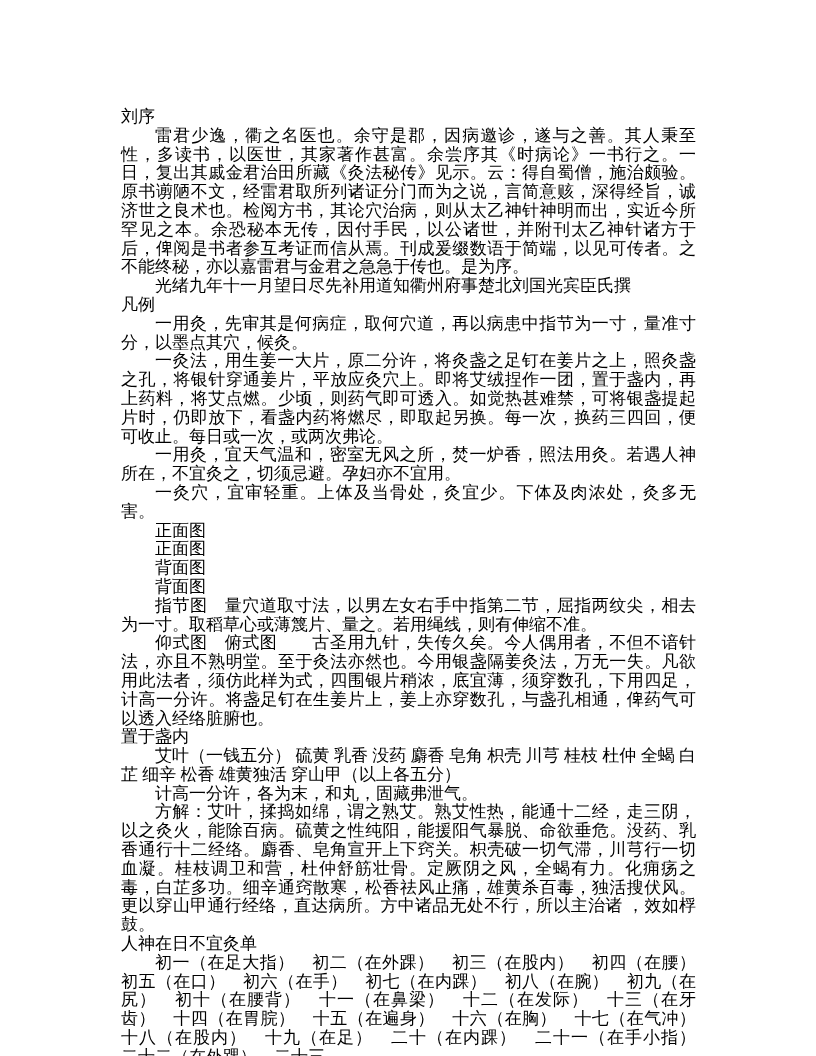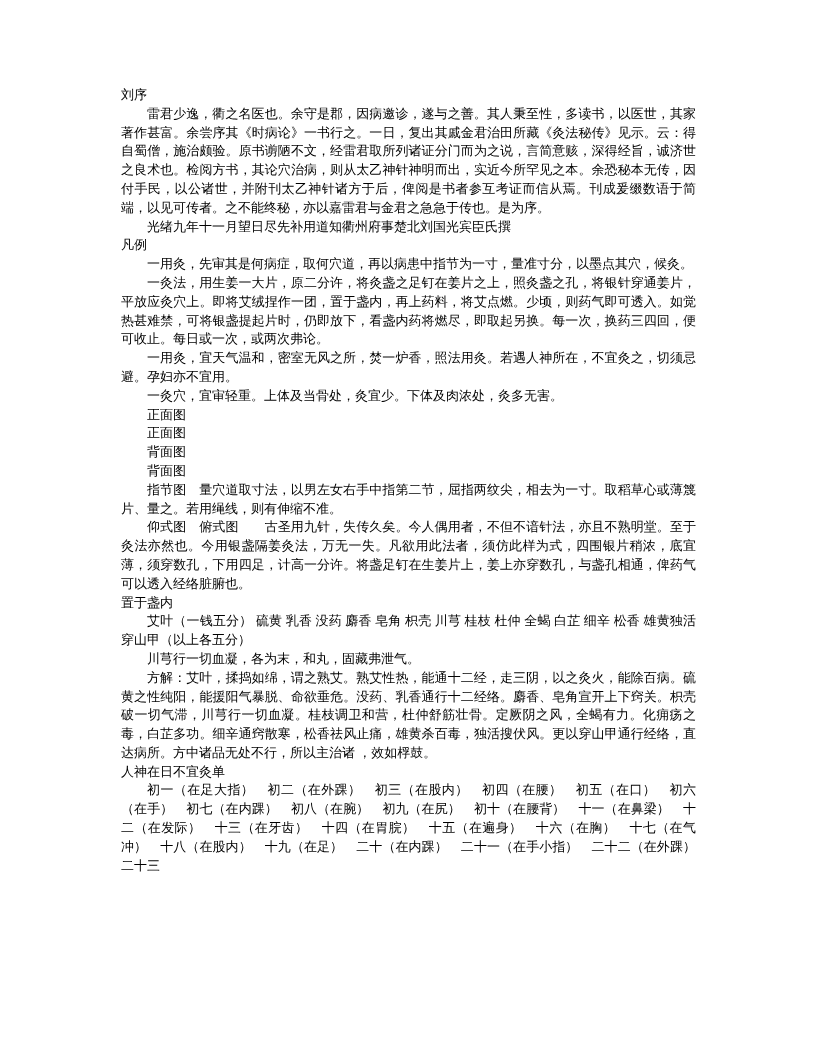--- a/index.html
+++ b/index.html
@@ -8,23 +8,23 @@
     background: #ffffff;
   }
   .page {
     position: relative;
     width: 816px;
     height: 1056px;
     margin: 0 auto;
     background: #ffffff;
     color: #000000;
     box-sizing: border-box;
-    padding: 86px 120px 0 121px;
+    padding: 108px 120px 0 121px;
     font-family: "Liberation Serif", "DejaVu Serif", serif;
-    font-size: 13px;
+    font-size: 17px;
     line-height: 18.8px;
     overflow: hidden;
   }
   .page p, .page h2 {
     margin: 0;
     padding: 0;
     font-size: inherit;
     font-weight: normal;
     line-height: inherit;
   }
@@ -49,17 +49,17 @@
   <p class="para">一用灸，宜天气温和，密室无风之所，焚一炉香，照法用灸。若遇人神所在，不宜灸之，切须忌避。孕妇亦不宜用。</p>
   <p class="para">一灸穴，宜审轻重。上体及当骨处，灸宜少。下体及肉浓处，灸多无害。</p>
   <p class="para">正面图</p>
   <p class="para">正面图</p>
   <p class="para">背面图</p>
   <p class="para">背面图</p>
   <p class="para">指节图　量穴道取寸法，以男左女右手中指第二节，屈指两纹尖，相去为一寸。取稻草心或薄篾片、量之。若用绳线，则有伸缩不准。</p>
   <p class="para">仰式图　俯式图　　古圣用九针，失传久矣。今人偶用者，不但不谙针法，亦且不熟明堂。至于灸法亦然也。今用银盏隔姜灸法，万无一失。凡欲用此法者，须仿此样为式，四围银片稍浓，底宜薄，须穿数孔，下用四足，计高一分许。将盏足钉在生姜片上，姜上亦穿数孔，与盏孔相通，俾药气可以透入经络脏腑也。</p>
   <h2 class="heading">置于盏内</h2>
   <p class="para">艾叶（一钱五分） 硫黄 乳香 没药 麝香 皂角 枳壳 川芎 桂枝 杜仲 全蝎 白芷 细辛 松香 雄黄独活 穿山甲（以上各五分）</p>
-  <p class="para">川芎行一切血凝，各为末，和丸，固藏弗泄气。</p>
+  <p class="para">计高一分许，各为末，和丸，固藏弗泄气。</p>
   <p class="para">方解：艾叶，揉捣如绵，谓之熟艾。熟艾性热，能通十二经，走三阴，以之灸火，能除百病。硫黄之性纯阳，能援阳气暴脱、命欲垂危。没药、乳香通行十二经络。麝香、皂角宣开上下窍关。枳壳破一切气滞，川芎行一切血凝。桂枝调卫和营，杜仲舒筋壮骨。定厥阴之风，全蝎有力。化痈疡之毒，白芷多功。细辛通窍散寒，松香祛风止痛，雄黄杀百毒，独活搜伏风。更以穿山甲通行经络，直达病所。方中诸品无处不行，所以主治诸 ，效如桴鼓。</p>
   <h2 class="heading">人神在日不宜灸单</h2>
   <p class="para">初一（在足大指）　初二（在外踝）　初三（在股内）　初四（在腰）　初五（在口）　初六（在手）　初七（在内踝）　初八（在腕）　初九（在尻）　初十（在腰背）　十一（在鼻梁）　十二（在发际）　十三（在牙齿）　十四（在胃脘）　十五（在遍身）　十六（在胸）　十七（在气冲）　十八（在股内）　十九（在足）　二十（在内踝）　二十一（在手小指）　二十二（在外踝）　二十三</p>
 </main>
 
 </body></html>

